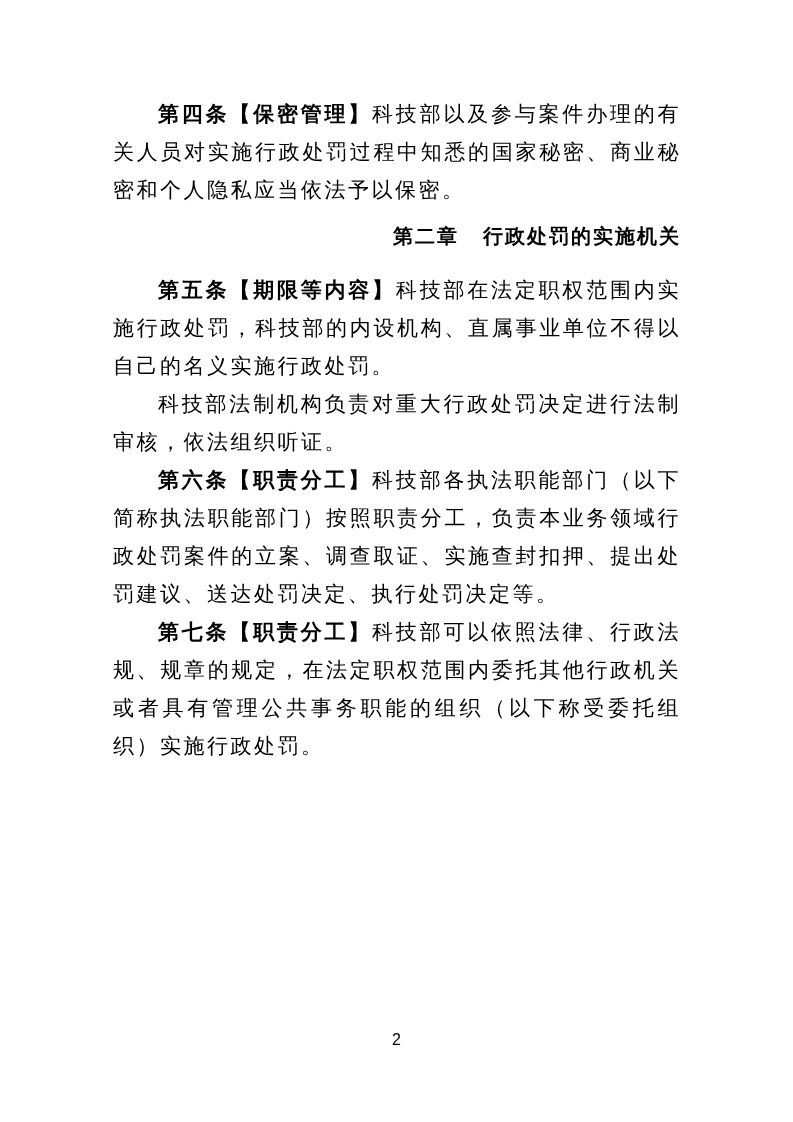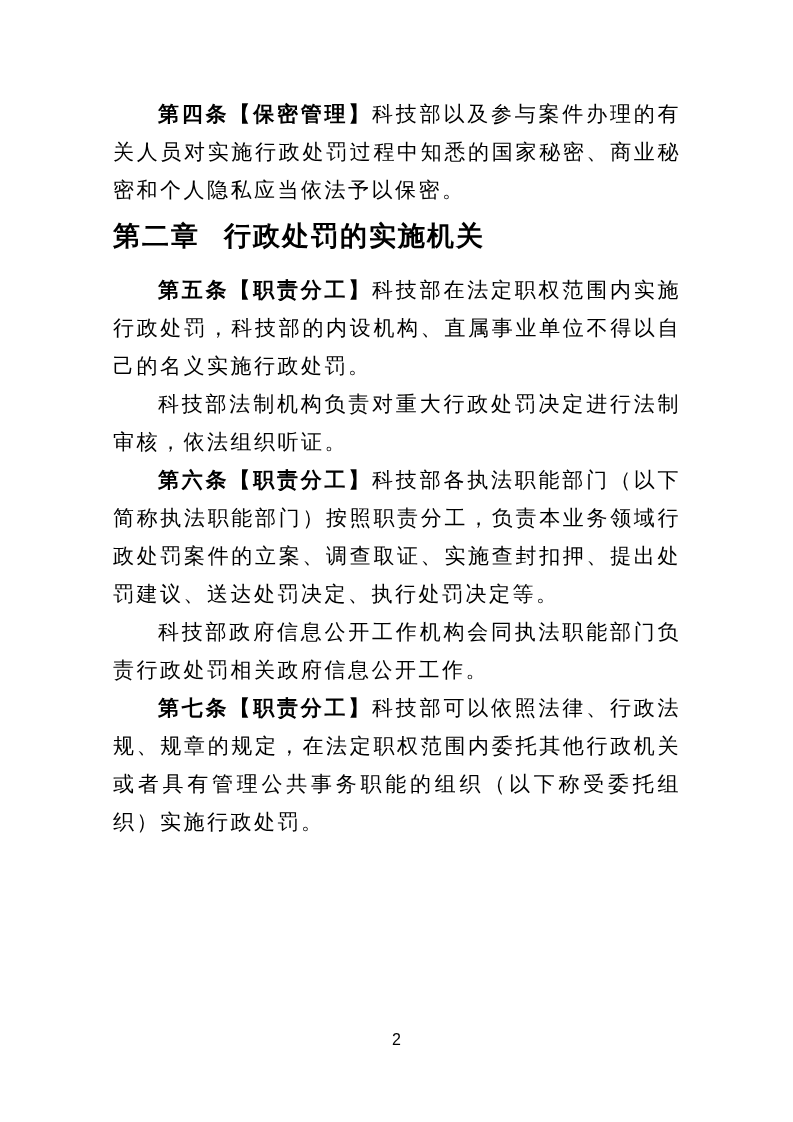--- a/index.html
+++ b/index.html
@@ -31,25 +31,25 @@
     text-align: justify;
     text-indent: 45px;
     color: #000000;
   }
   .lead {
     font-weight: bold;
     font-family: "Liberation Sans", sans-serif;
   }
   .chapter {
     margin: 8px 0 16px 0;
-    font-size: 27px;
+    font-size: 20px;
     line-height: 38px;
     font-weight: bold;
     font-family: "Liberation Sans", sans-serif;
-    text-align: left;
+    text-align: right;
     letter-spacing: 2px;
     color: #000000;
   }
   .chapter-gap {
     display: inline-block;
     width: 24px;
   }
   .footer {
     position: absolute;
     left: 0;
@@ -66,27 +66,26 @@
 </head>
 <body>
 
 <div class="page">
   <div class="doc-body">
 
     <p class="para"><span class="lead">第四条【保密管理】</span><span>科技部以及参与案件办理的有关人员对实施行政处罚过程中知悉的国家秘密、商业秘密和个人隐私应当依法予以保密。</span></p>
 
     <h2 class="chapter"><span>第二章</span><span class="chapter-gap"></span><span>行政处罚的实施机关</span></h2>
 
-    <p class="para"><span class="lead">第五条【职责分工】</span><span>科技部在法定职权范围内实施行政处罚，科技部的内设机构、直属事业单位不得以自己的名义实施行政处罚。</span></p>
+    <p class="para"><span class="lead">第五条【期限等内容】</span><span>科技部在法定职权范围内实施行政处罚，科技部的内设机构、直属事业单位不得以自己的名义实施行政处罚。</span></p>
 
     <p class="para"><span>科技部法制机构负责对重大行政处罚决定进行法制审核，依法组织听证。</span></p>
 
     <p class="para"><span class="lead">第六条【职责分工】</span><span>科技部各执法职能部门（以下简称执法职能部门）按照职责分工，负责本业务领域行政处罚案件的立案、调查取证、实施查封扣押、提出处罚建议、送达处罚决定、执行处罚决定等。</span></p>
 
-    <p class="para"><span>科技部政府信息公开工作机构会同执法职能部门负责行政处罚相关政府信息公开工作。</span></p>
 
     <p class="para"><span class="lead">第七条【职责分工】</span><span>科技部可以依照法律、行政法规、规章的规定，在法定职权范围内委托其他行政机关或者具有管理公共事务职能的组织（以下称受委托组织）实施行政处罚。</span></p>
 
 
   </div>
 
   <div class="footer">
     <span class="page-number">2</span>
   </div>
 </div>

